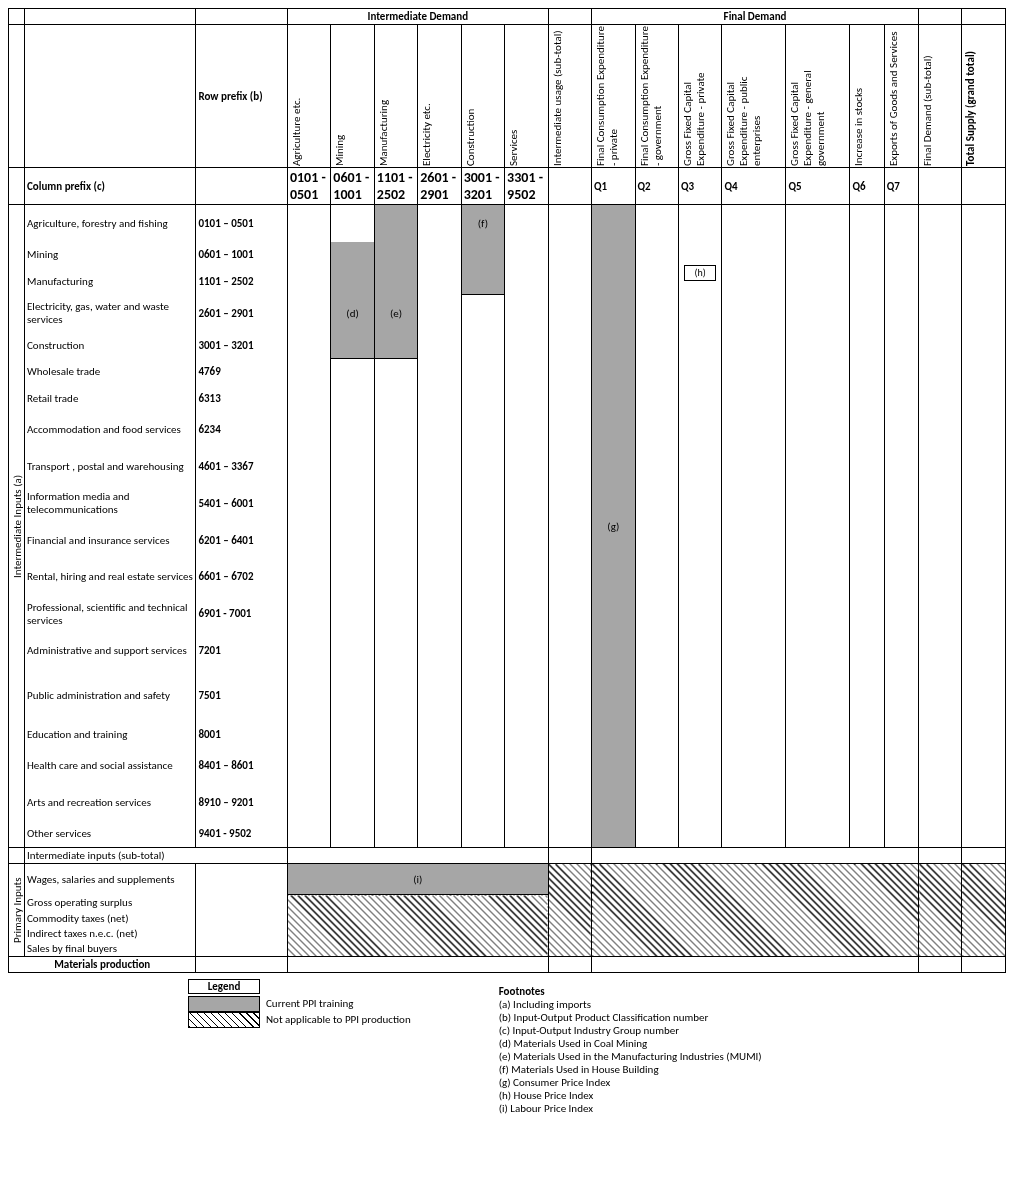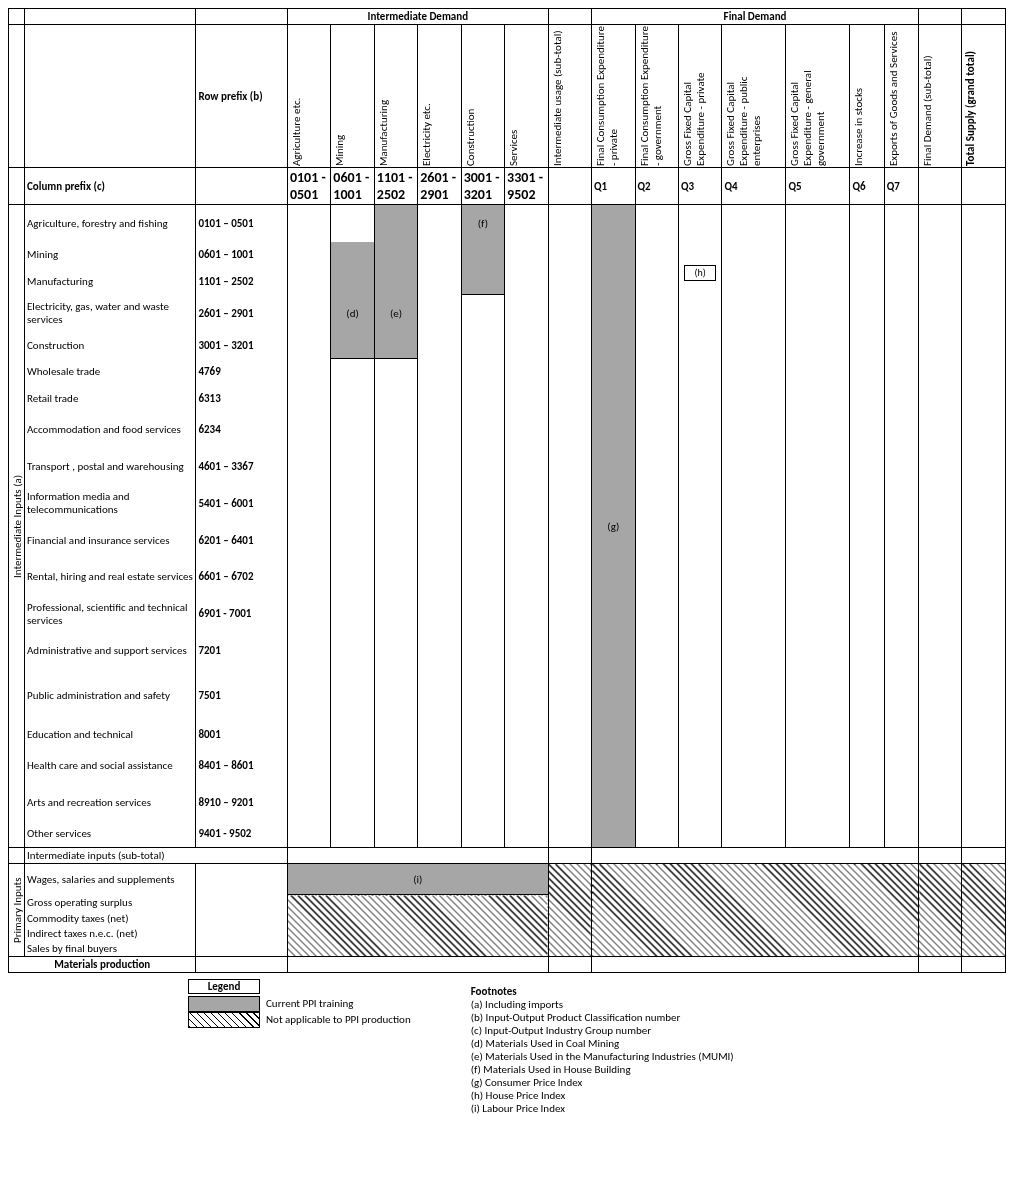--- a/index.html
+++ b/index.html
@@ -51,21 +51,21 @@
   }
   .legend-box {
     display:inline-block;
     width:70px;
     height:14px;
     border:1px solid #000;
     vertical-align:middle;
     margin-right:6px;
   }
   .footnotes, .legend { margin-top:6px; }
-  .cols-wrap { display:flex; gap:60px; margin-top:6px; }
+  .cols-wrap { display:flex; gap:88px; margin-top:6px; }
   .legend-col { margin-left: 180px; }
   .body-row td { height: 22px; }
   .body-row-tall td { height: 32px; }
   .small-label { font-size:14px; }
 </style>
 </head>
 <body>
 
 <table class="main">
 <colgroup>
@@ -293,21 +293,21 @@
         <td style="border-top:none;border-bottom:none"></td>
       </tr>
 <tr class="body-row-tall">
         <td style="border-top:none;border-bottom:none;height:46px">Public administration and safety</td>
         <td style="border-top:none;border-bottom:none" class="bold">7501</td>
         <td style="border-top:none;border-bottom:none"></td>
         <td style="border-top:none;border-bottom:none"></td>
         <td style="border-top:none;border-bottom:none"></td>
       </tr>
 <tr class="body-row">
-        <td style="border-top:none;border-bottom:none">Education and technical</td>
+        <td style="border-top:none;border-bottom:none">Education and training</td>
         <td style="border-top:none;border-bottom:none" class="bold">8001</td>
         <td style="border-top:none;border-bottom:none"></td>
         <td style="border-top:none;border-bottom:none"></td>
         <td style="border-top:none;border-bottom:none"></td>
       </tr>
 <tr class="body-row-tall">
         <td style="border-top:none;border-bottom:none">Health care and social assistance</td>
         <td style="border-top:none;border-bottom:none" class="bold">8401 – 8601</td>
         <td style="border-top:none;border-bottom:none"></td>
         <td style="border-top:none;border-bottom:none"></td>

